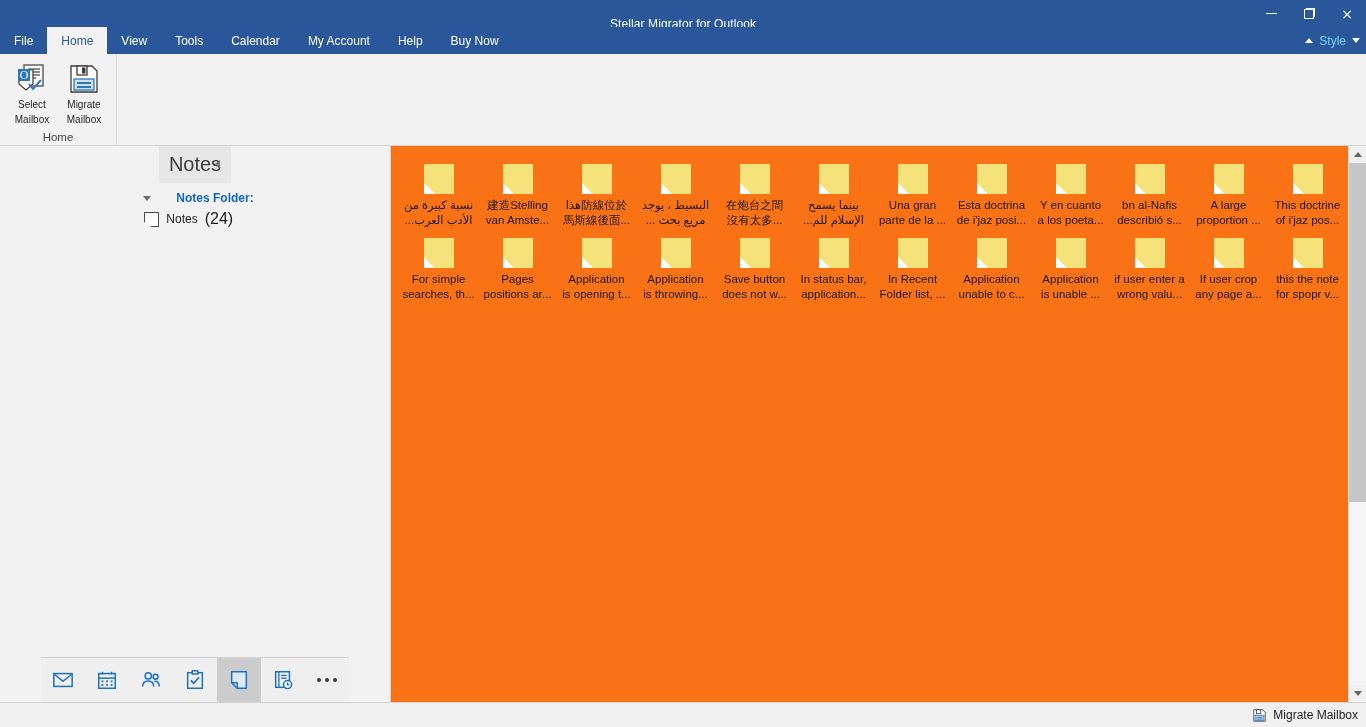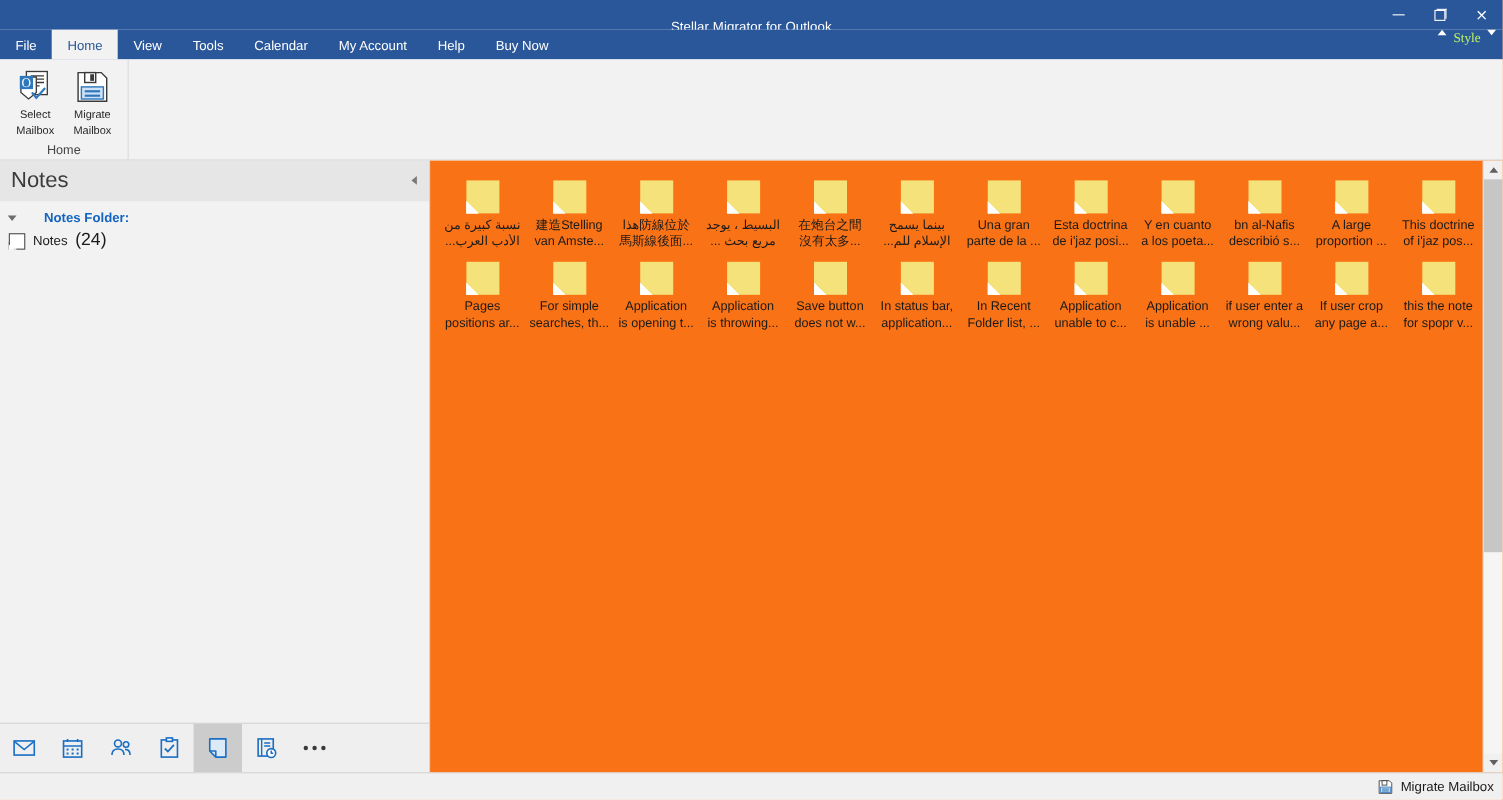--- a/index.html
+++ b/index.html
@@ -29,21 +29,21 @@
   .tabstrip{
     position:relative;height:27px;background:#2a579a;flex:none;
     display:flex;align-items:stretch;
   }
   .tab{
     display:flex;align-items:center;padding:0 14px;color:#ffffff;font-size:12px;
     cursor:default;
   }
   .tab.active{background:#f2f2f2;color:#2a579a;}
   .style-area{
-    position:absolute;right:6px;top:0;height:27px;display:flex;align-items:flex-start;gap:6px;color:#bef264;font-size:12px;font-family:Liberation Serif, serif;
+    position:absolute;right:6px;top:0;height:27px;display:flex;align-items:center;gap:6px;color:#7dd3fc;font-size:12px;
   }
   .style-caret-up{
     width:0;height:0;border-left:4px solid transparent;border-right:4px solid transparent;border-bottom:5px solid #fff;
   }
   .style-caret-down{
     width:0;height:0;border-left:4px solid transparent;border-right:4px solid transparent;border-top:5px solid #fff;
   }
 
   
   .ribbon{
@@ -63,21 +63,21 @@
   .ribbon-group-title{
     position:absolute;bottom:2px;left:0;right:0;text-align:center;font-size:11.5px;color:#444;
   }
 
   
   .workspace{flex:1;display:flex;min-height:0;background:#ffffff;}
 
   
   .sidebar{
     width:390px;flex:none;display:flex;flex-direction:column;
-    background:#f2f2f2;border-right:1px solid #d4d4d4;min-height:0;
+    background:#f2f2f2;border-right:1px solid #d4d4d4;min-height:0;align-items:center;
   }
   .sidebar-header{
     height:37px;flex:none;background:#e6e6e6;display:flex;align-items:center;
     padding:0 10px;position:relative;
   }
   .sidebar-title{font-size:20px;color:#3b3b3b;font-weight:400;}
   .collapse-btn{
     position:absolute;right:8px;top:12px;width:12px;height:12px;display:flex;align-items:center;justify-content:center;
   }
   .tri-left{width:0;height:0;border-top:4px solid transparent;border-bottom:4px solid transparent;border-right:5px solid #7a7a7a;}
@@ -387,27 +387,27 @@
               <div class="note-lbl">A large</div>
               <div class="note-lbl">proportion ...</div>
             </div>
             <div class="note-tile">
               <div class="note-ico"></div>
               <div class="note-lbl">This doctrine</div>
               <div class="note-lbl">of i'jaz pos...</div>
             </div>
             <div class="note-tile">
               <div class="note-ico"></div>
+              <div class="note-lbl">For simple</div>
+              <div class="note-lbl">searches, th...</div>
+            </div>
+            <div class="note-tile">
+              <div class="note-ico"></div>
               <div class="note-lbl">Pages</div>
               <div class="note-lbl">positions ar...</div>
-            </div>
-            <div class="note-tile">
-              <div class="note-ico"></div>
-              <div class="note-lbl">For simple</div>
-              <div class="note-lbl">searches, th...</div>
             </div>
             <div class="note-tile">
               <div class="note-ico"></div>
               <div class="note-lbl">Application</div>
               <div class="note-lbl">is opening t...</div>
             </div>
             <div class="note-tile">
               <div class="note-ico"></div>
               <div class="note-lbl">Application</div>
               <div class="note-lbl">is throwing...</div>

